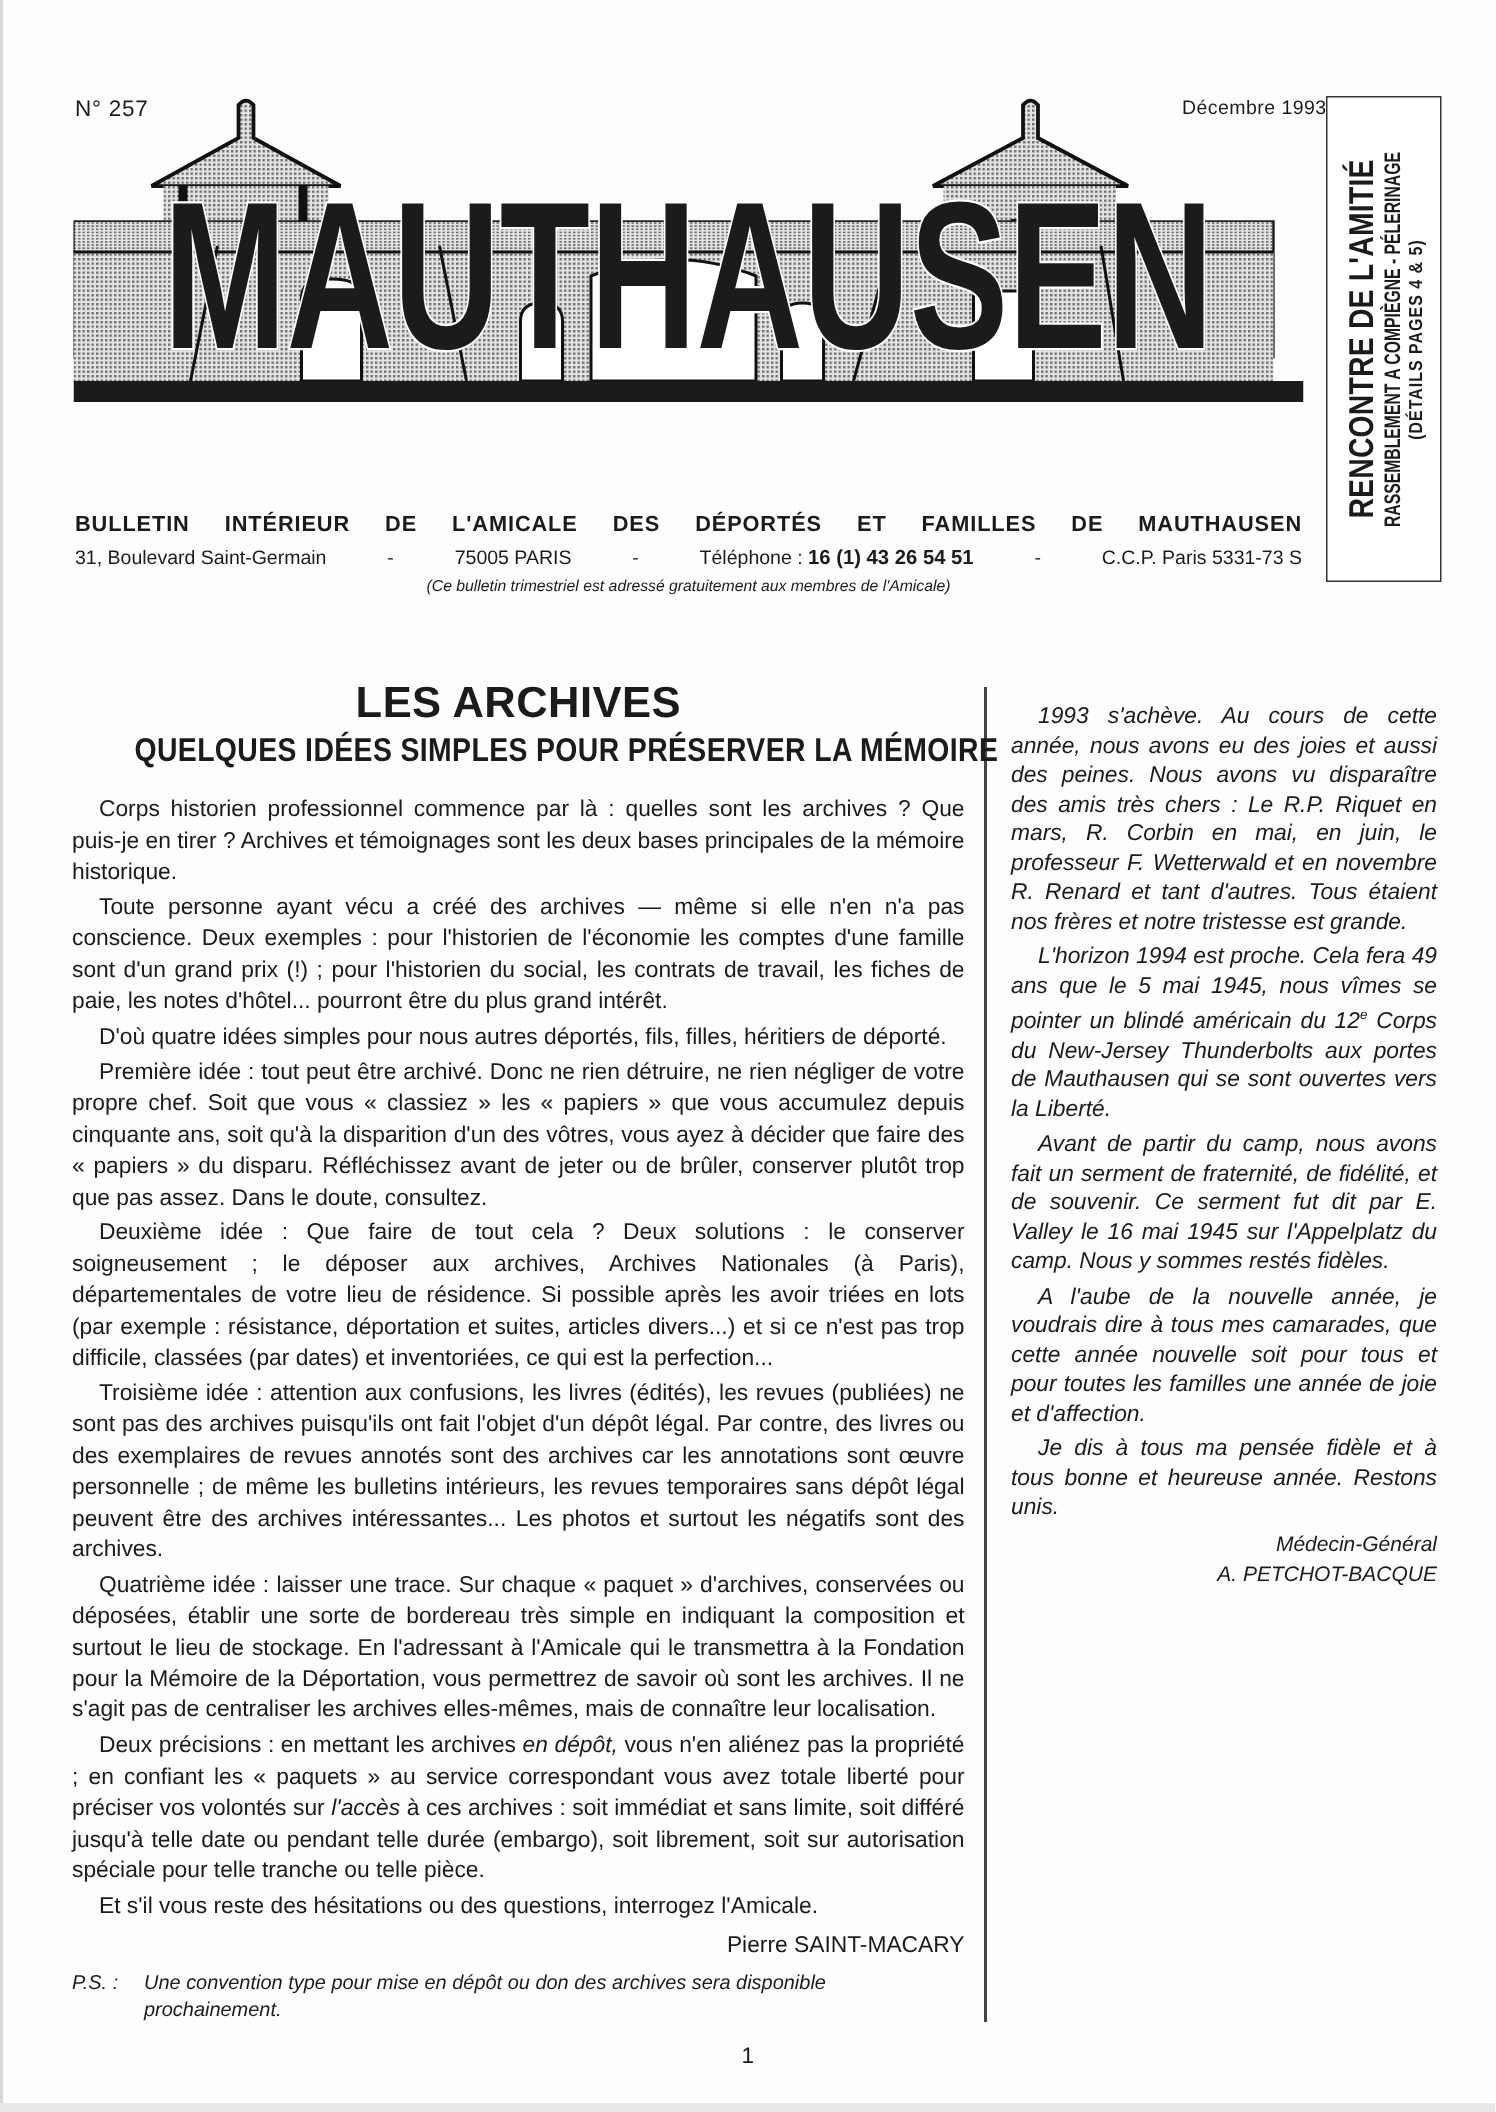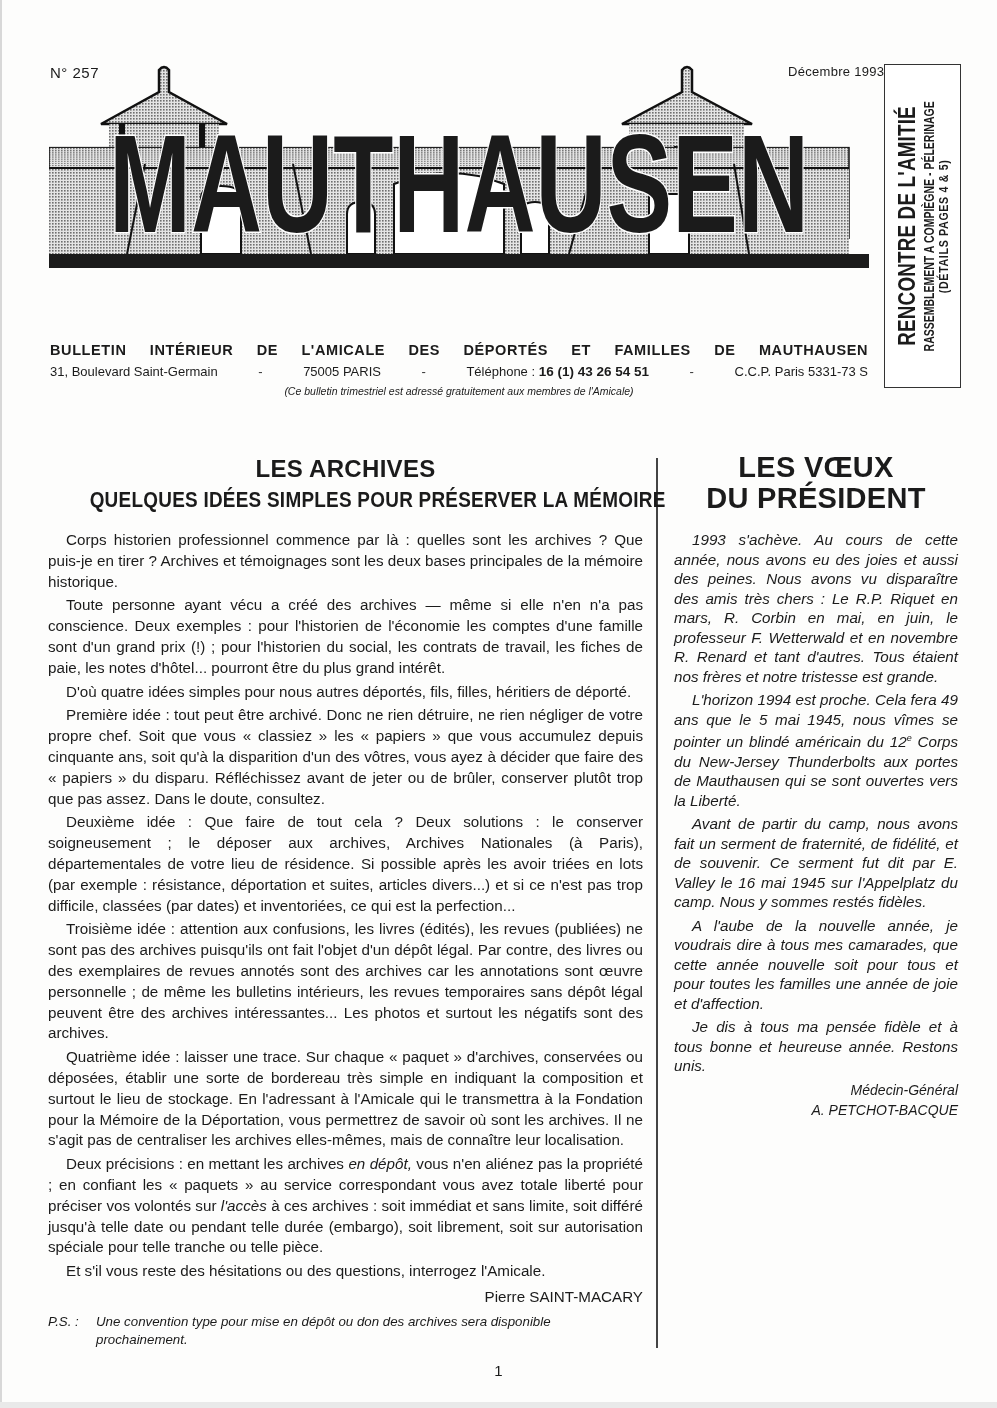--- a/index.html
+++ b/index.html
@@ -49,21 +49,21 @@
   }
   .announce-title { font-size: 23px; font-weight: bold; letter-spacing: 0.2px; transform: scaleX(0.82); white-space: nowrap; }
   .announce-sub { font-size: 15px; font-weight: bold; transform: scaleX(0.7); white-space: nowrap; margin-top: 2px; }
   .announce-details { font-size: 12.5px; font-weight: bold; transform: scaleX(0.85); white-space: nowrap; margin-top: 2px; letter-spacing: 0.8px; }
 
   
   .col-divider { position: absolute; left: 656px; top: 458px; width: 1.5px; height: 890px; background: #444; }
 
   
   .article-left { position: absolute; left: 48px; top: 452px; width: 595px; }
-  .art-title { text-align: center; font-size: 24px; font-weight: bold; line-height: 34px; letter-spacing: 0.3px; }
+  .art-title { text-align: center; font-size: 29px; font-weight: bold; line-height: 34px; letter-spacing: 0.3px; }
   .art-subtitle { text-align: center; font-size: 22px; font-weight: bold; line-height: 28px; transform: scaleX(0.86); transform-origin: center; white-space: nowrap; letter-spacing: 0.3px; }
   .art-body { margin-top: 16px; font-size: 15.2px; line-height: 20.8px; text-align: justify; }
   .art-body p { margin: 0 0 3px 0; text-indent: 18px; }
   .art-body em { font-style: italic; }
   .signature-left { text-align: right; font-size: 15.2px; margin-top: 6px; }
   .ps-block { margin-top: 8px; font-size: 13.3px; font-style: italic; line-height: 18px; display: flex; }
   .ps-label { flex: 0 0 48px; }
   .ps-text { flex: 1; }
 
   
@@ -180,24 +180,20 @@
     <p>Et s'il vous reste des hésitations ou des questions, interrogez l'Amicale.</p>
   </div>
   <div class="signature-left">Pierre SAINT-MACARY</div>
   <div class="ps-block">
     <span class="ps-label">P.S. :</span>
     <span class="ps-text">Une convention type pour mise en dépôt ou don des archives sera disponible prochainement.</span>
   </div>
 </div>
 
 <div class="article-right">
-  <div class="art-right-title">
-    <div>LES VŒUX</div>
-    <div>DU PRÉSIDENT</div>
-  </div>
   <div class="art-right-body">
     <p>1993 s'achève. Au cours de cette année, nous avons eu des joies et aussi des peines. Nous avons vu disparaître des amis très chers : Le R.P. Riquet en mars, R. Corbin en mai, en juin, le professeur F. Wetterwald et en novembre R. Renard et tant d'autres. Tous étaient nos frères et notre tristesse est grande.</p>
     <p><span>L'horizon 1994 est proche. Cela fera 49 ans que le 5 mai 1945, nous vîmes se pointer un blindé américain du 12</span><sup>e</sup><span> Corps du New-Jersey Thunderbolts aux portes de Mauthausen qui se sont ouvertes vers la Liberté.</span></p>
     <p>Avant de partir du camp, nous avons fait un serment de fraternité, de fidélité, et de souvenir. Ce serment fut dit par E. Valley le 16 mai 1945 sur l'Appelplatz du camp. Nous y sommes restés fidèles.</p>
     <p>A l'aube de la nouvelle année, je voudrais dire à tous mes camarades, que cette année nouvelle soit pour tous et pour toutes les familles une année de joie et d'affection.</p>
     <p>Je dis à tous ma pensée fidèle et à tous bonne et heureuse année. Restons unis.</p>
   </div>
   <div class="signature-right">
     <div>Médecin-Général</div>
     <div>A. PETCHOT-BACQUE</div>

